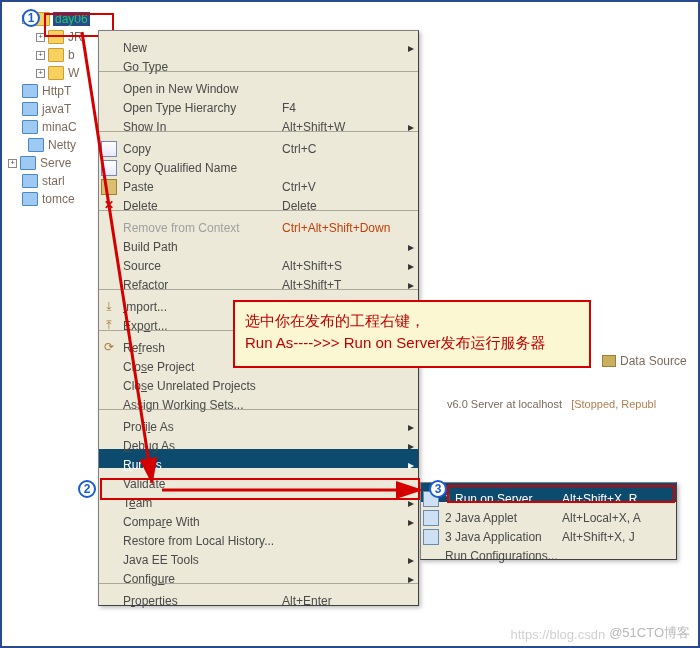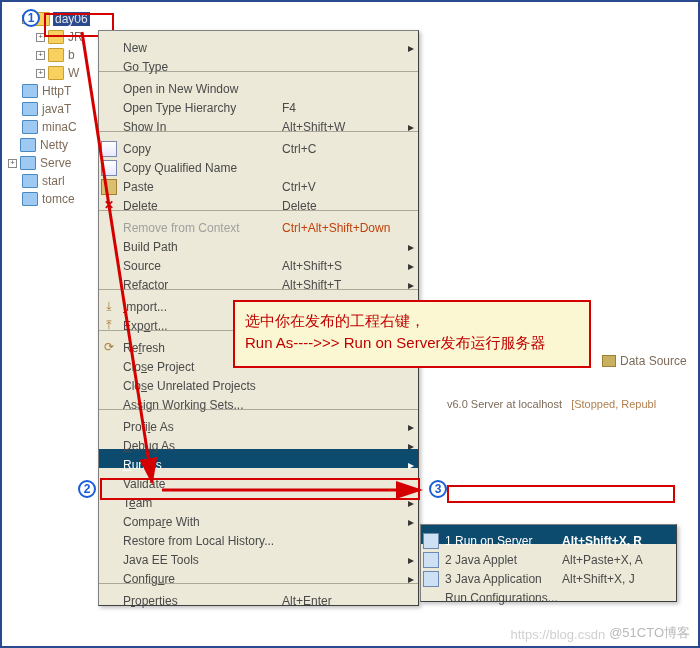--- a/index.html
+++ b/index.html
@@ -43,21 +43,21 @@
   .ico {
     width: 16px; height: 14px;
     display: inline-block;
     background: #f8d060;
     border: 1px solid #c9a030;
     border-radius: 1px;
   }
   .ico.blue { background: #9ec9f3; border-color: #4a88c0; }
   .tree-item.sel .lbl {
     background: #2a4a8f;
-    color: #e5e5e5;
+    color: #22c55e;
     padding: 0 2px;
   }
   .lbl { padding: 0 1px; }
   .red-box-1 {
     position: absolute;
     left: 42px; top: 11px;
     width: 70px; height: 24px;
     border: 2px solid #d40000;
   }
   .marker {
@@ -112,21 +112,21 @@
   .mi .macc { color: #4a4a4a; width: 124px; text-align: left; }
   .mi.disabled .macc { color: #c2410c; }
   .mi .marrow {
     width: 8px; text-align: right;
     color: #333;
   }
   .mi.hl {
     background: #0c4a6e;
     color: #fff;
   }
-  .mi.hl .macc { color: #fff; font-weight: bold; }
+  .mi.hl .macc { color: #fff; }
   .red-box-2 {
     position: absolute;
     left: 98px; top: 476px;
     width: 320px; height: 22px;
     border: 2px solid #d40000;
     pointer-events: none;
   }
 
   .callout {
     position: absolute;
@@ -143,21 +143,20 @@
 
   .sub {
     position: absolute;
     left: 418px; top: 480px;
     width: 257px;
     background: #ece9d8;
     border: 1px solid #808080;
     border-right-color: #404040;
     border-bottom-color: #404040;
     box-shadow: 2px 2px 4px rgba(0,0,0,0.25);
-    margin-top: 42px;
   }
   .sub .mi { height: 19px; }
   .sub .macc { width: 110px; }
   .sub .si {
     width: 16px; height: 16px;
     margin-right: 6px;
     flex: none;
     display:inline-block;
     border:1px solid #6a8ab0;
     background:#cde0f4;
@@ -232,21 +231,21 @@
       <span class="lbl">HttpT</span>
     </div>
     <div class="tree-item" style="margin-left:14px">
       <span class="ico blue"></span>
       <span class="lbl">javaT</span>
     </div>
     <div class="tree-item" style="margin-left:14px">
       <span class="ico blue"></span>
       <span class="lbl">minaC</span>
     </div>
-    <div class="tree-item" style="margin-left:12px">
+    <div class="tree-item" style="margin-left:20px">
       <span class="ico blue"></span>
       <span class="lbl">Netty</span>
     </div>
     <div class="tree-item" style="margin-left:0px">
       <span class="exp">+</span>
       <span class="ico blue"></span>
       <span class="lbl">Serve</span>
     </div>
     <div class="tree-item" style="margin-left:14px">
       <span class="ico blue"></span>
@@ -458,21 +457,21 @@
   <div class="sub">
     <div class="grp">
       <div class="mi hl">
           <span class="si"></span>
           <span class="mlbl">1 Run on Server</span>
           <span class="macc">Alt+Shift+X, R</span>
         </div>
       <div class="mi">
           <span class="si"></span>
           <span class="mlbl">2 Java Applet</span>
-          <span class="macc">Alt+Paste+X, A</span>
+          <span class="macc">Alt+Local+X, A</span>
         </div>
       <div class="mi">
           <span class="si"></span>
           <span class="mlbl">3 Java Application</span>
           <span class="macc">Alt+Shift+X, J</span>
         </div>
     </div>
     <div class="grp">
       <div class="mi">
           <span class="si" style="border:none;background:none"></span>

